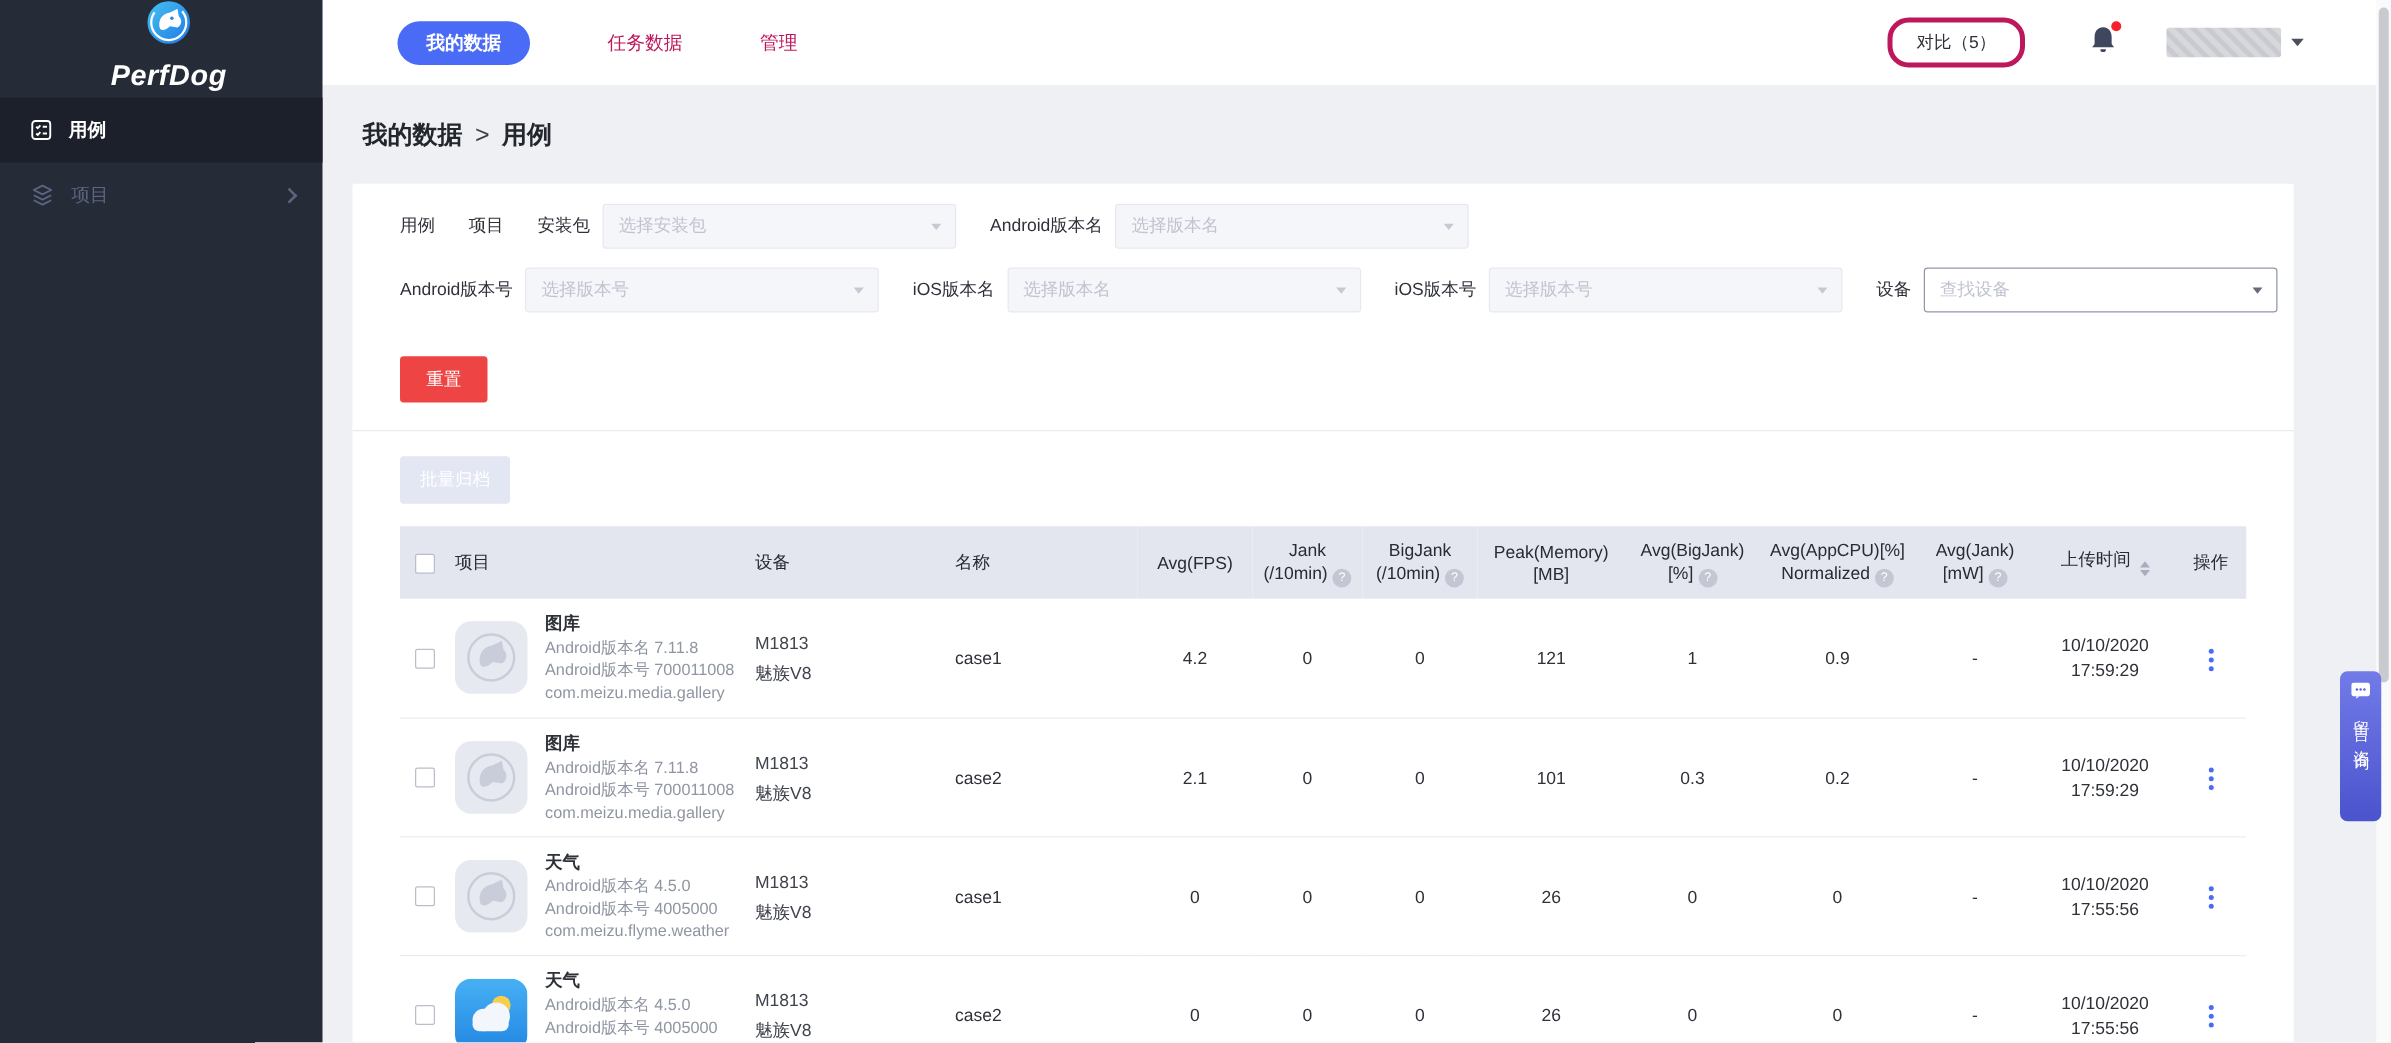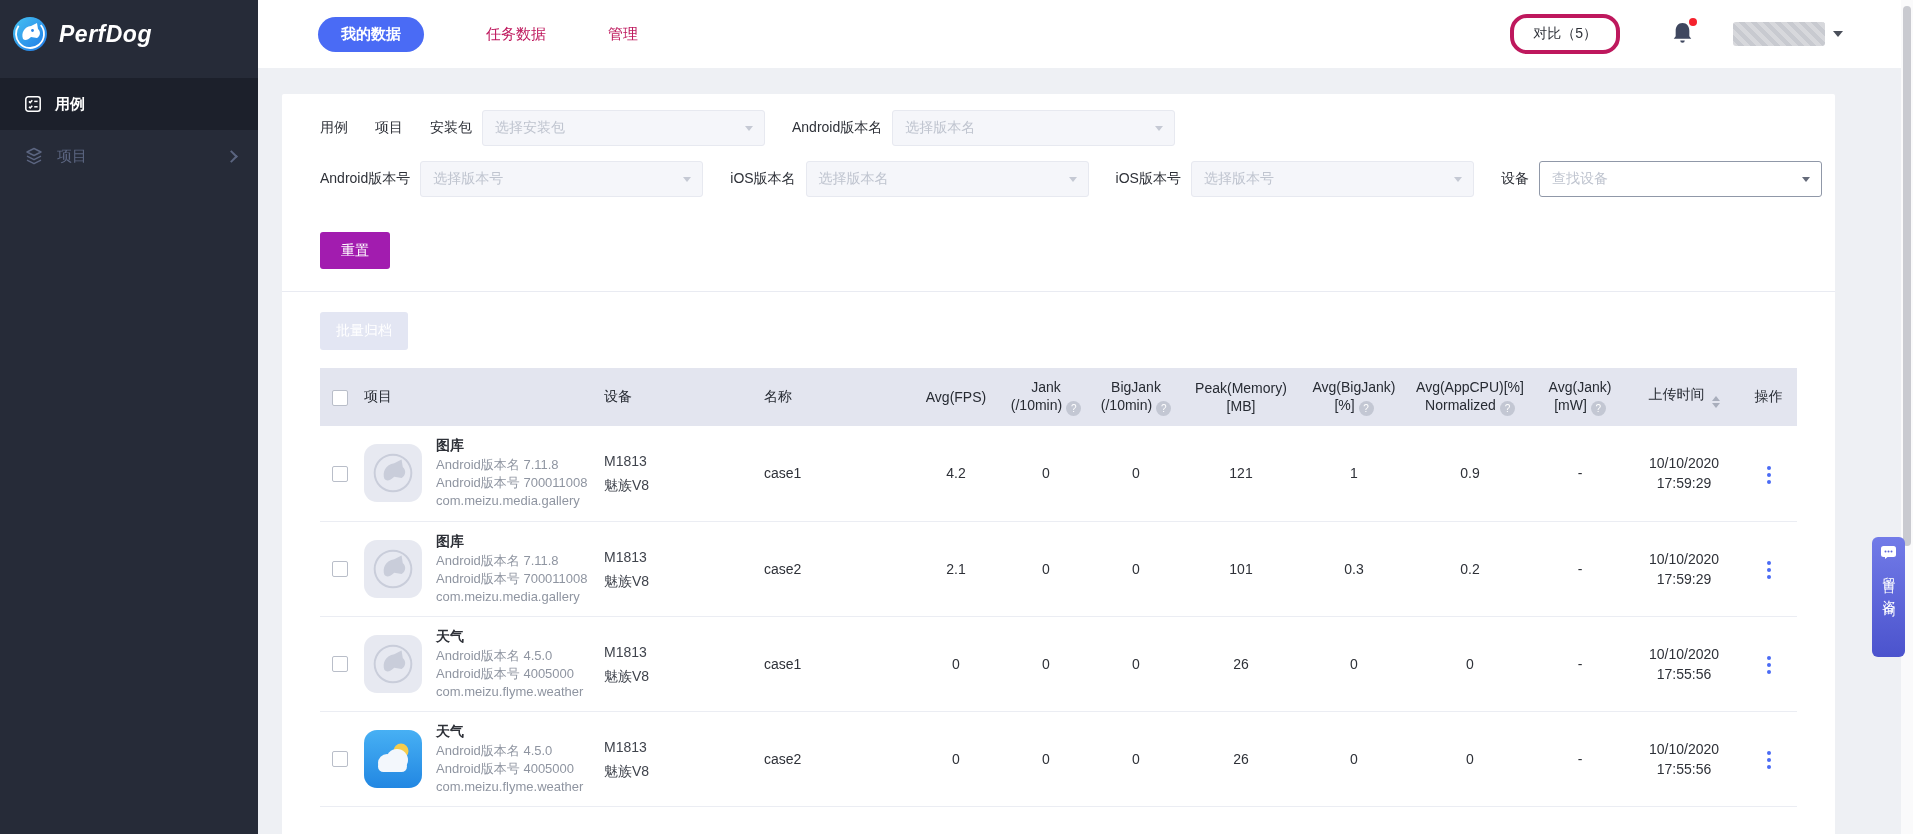--- a/index.html
+++ b/index.html
@@ -4,21 +4,21 @@
 <style>
   * { box-sizing: border-box; margin: 0; padding: 0; }
   html,body { width:1913px; height:834px; overflow:hidden; }
   body {
     font-family: "Liberation Sans", sans-serif;
     background:#eef0f4; position:relative; color:#2e3138;
   }
 
   
   .sidebar { position:absolute; left:0; top:0; width:258px; height:834px; background:#262b38; z-index:3; }
-  .logo-row { height:68px; display:flex; align-items:center; padding-left:12px; gap:11px; }
+  .logo-row { height:68px; display:flex; align-items:center; padding-left:12px; gap:11px;flex-direction:column; }
   .logo-text { color:#fff; font-size:23px; font-weight:bold; font-style:italic; letter-spacing:.5px; }
   .menu { margin-top:10px; }
   .menu-item { height:52px; display:flex; align-items:center; padding-left:24px; gap:13px;
     font-size:15px; color:#5b6580; cursor:pointer; }
   .menu-item.active { background:#1c202b; color:#fff; font-weight:bold; }
   .chev-right { width:9px; height:9px; border-top:2px solid #5b6580; border-right:2px solid #5b6580;
     transform:rotate(45deg); margin-left:auto; margin-right:22px; }
 
   
   .topbar { position:absolute; left:258px; top:0; right:0; height:68px; background:#fff;
@@ -52,21 +52,21 @@
   .control { position:relative; width:283px; height:36px; border:1px solid #b8bdc9; border-radius:3px;
     background:#fff; display:flex; align-items:center; padding:0 12px; font-size:14px; color:#bfc4cf; cursor:pointer; }
   .control.disabled { background:#f5f6fa; border-color:#e7e9f0; cursor:default;align-items:center; }
   .control.strong { border-color:#9098a8; }
   .sel-caret { position:absolute; right:11px; top:15px; width:0; height:0;
     border-left:4.5px solid transparent; border-right:4.5px solid transparent; border-top:5.5px solid #656b7a; }
   .control.disabled .sel-caret { border-top-color:#c5c9d4; }
   input.text-control { width:283px; height:36px; border:1px solid #b8bdc9; border-radius:3px;
     padding:0 12px; font-size:14px; color:#2e3138; font-family:inherit; outline:none; }
   input.text-control::placeholder { color:#bfc4cf; }
-  .reset-btn { margin-top:20px; width:70px; height:37px; background:#a21caf; color:#fff; border:none;
+  .reset-btn { margin-top:20px; width:70px; height:37px; background:#ef4444; color:#fff; border:none;
     border-radius:3px; font-size:14px; cursor:pointer; font-family:inherit; }
   .section-divider { border:none; border-top:1px solid #e9ebf2; margin:22px -38px 0; }
   .batch-btn { margin:20px 0 18px; min-width:88px; height:38px; background:#e3e6f3; color:#fff; border:none;
     border-radius:3px; font-size:14px; cursor:default; font-family:inherit; padding:0 14px; }
 
   
   table { width:100%; border-collapse:collapse; table-layout:fixed; }
   thead tr { background:#e3e5ef; height:58px; }
   th { font-weight:normal; font-size:14px; color:#272b33; padding:0 4px; }
   th.al, td.al { text-align:left; }
@@ -166,20 +166,23 @@
       <span class="bell-dot"></span>
     </span>
     <span class="avatar-wrap">
       <span class="avatar-blur"></span>
       <span class="caret-down"></span>
     </span>
   </div>
 </header>
 
 <main class="content">
+  <div class="breadcrumb">
+    <span>我的数据</span><span class="sep">&gt;</span><span>用例</span>
+  </div>
 
   <section class="card">
 
     
     <div class="filter-row">
       <div class="field">
         <span class="field-label">用例</span>
       </div>
       <div class="field">
         <span class="field-label">项目</span>

